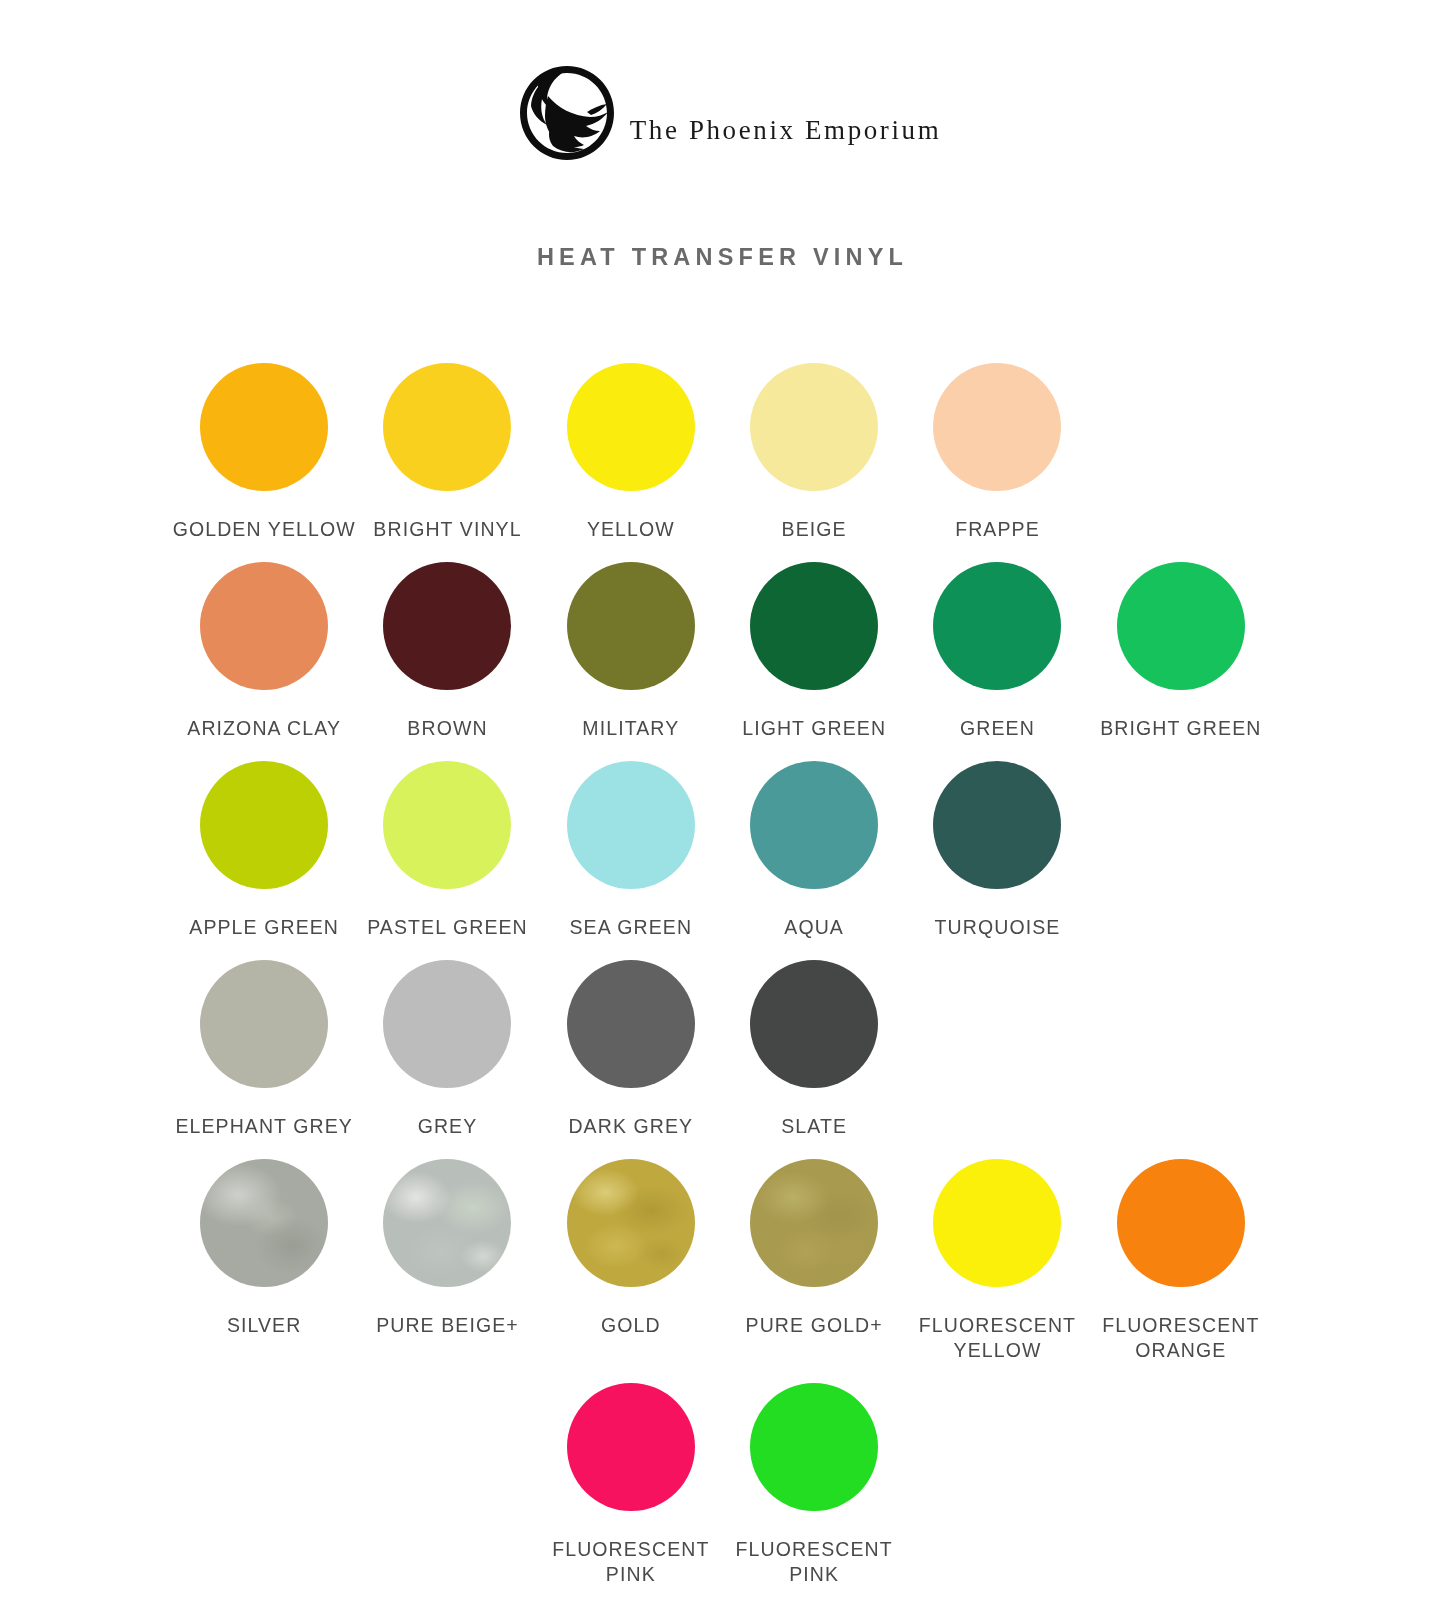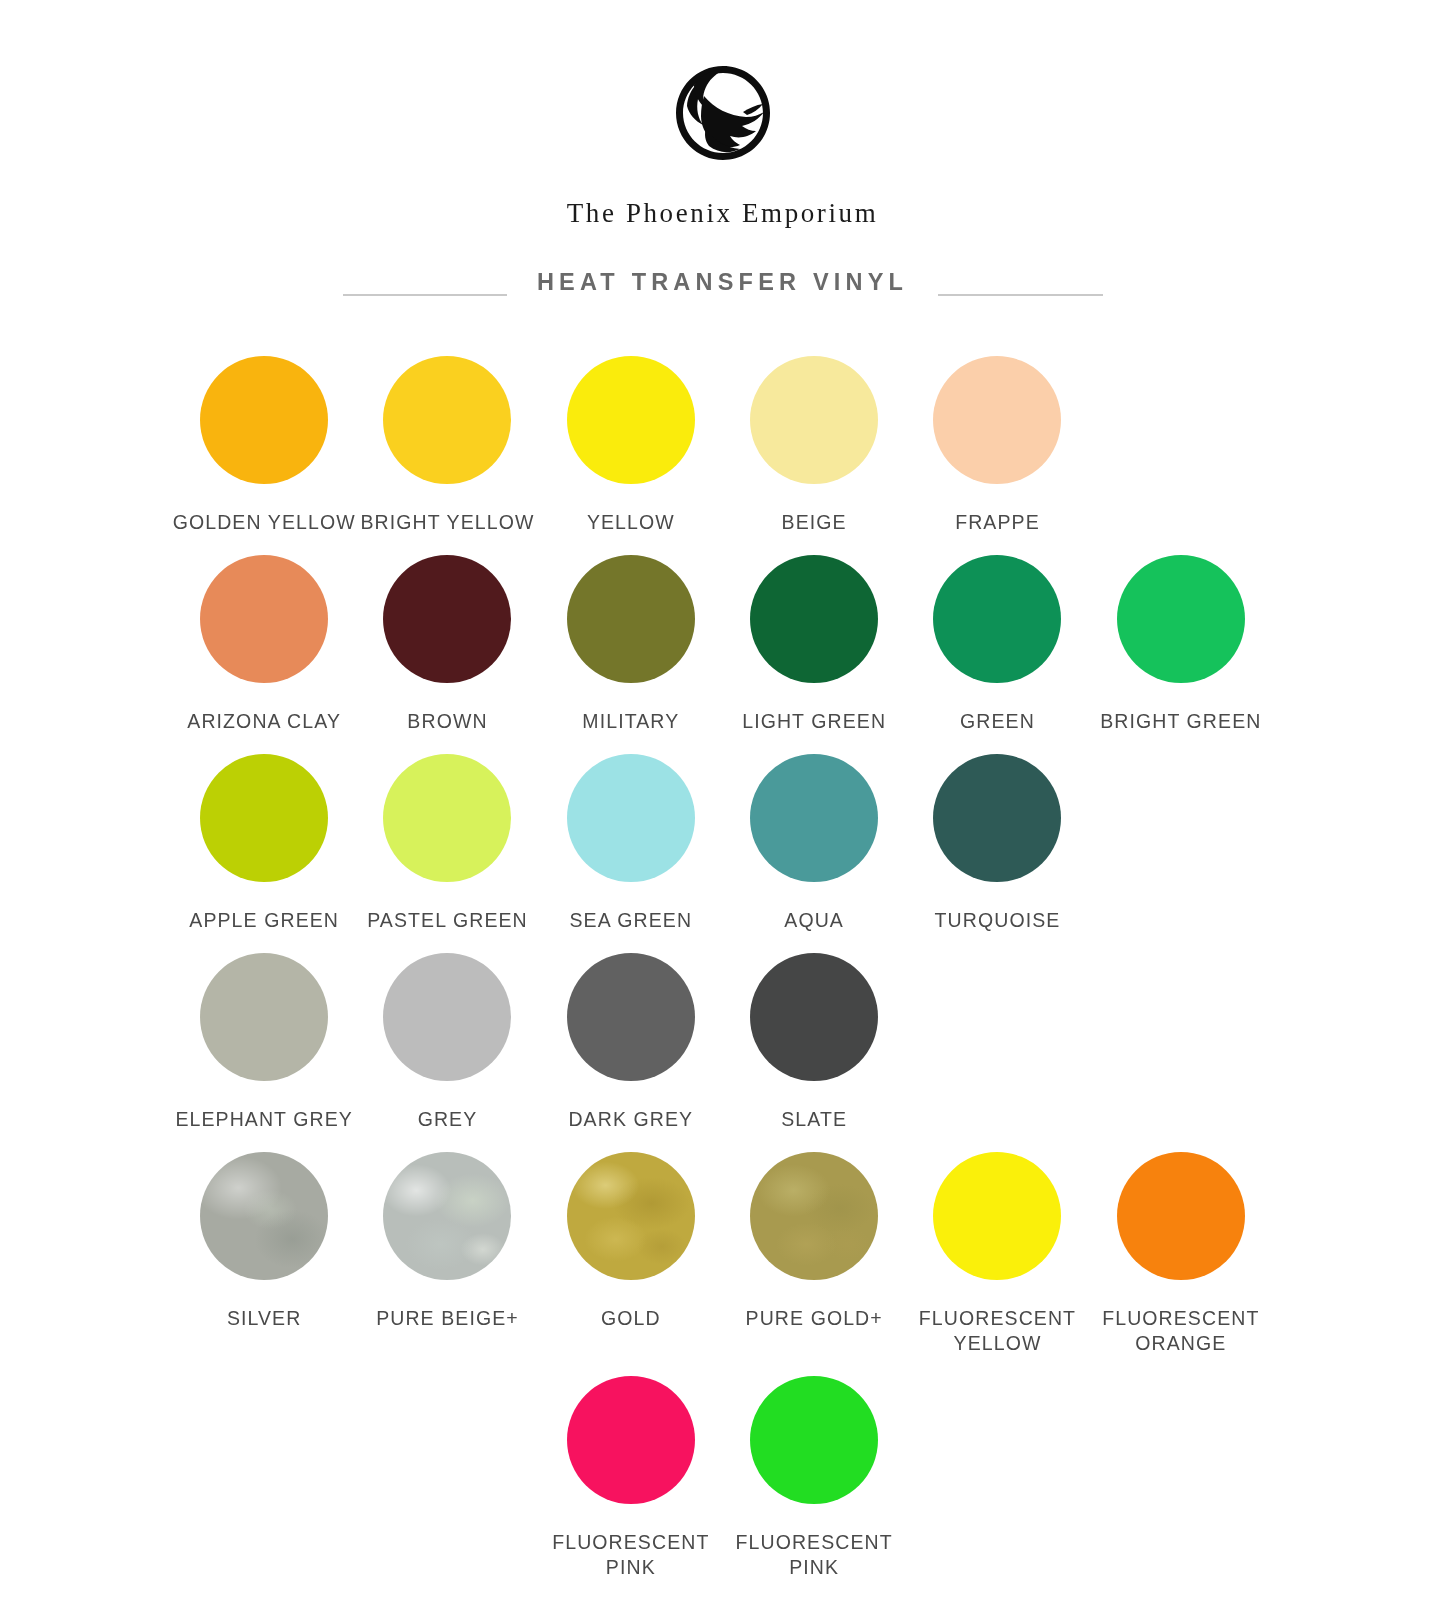--- a/index.html
+++ b/index.html
@@ -13,21 +13,21 @@
     min-height: 1622px;
     display: flex;
     flex-direction: column;
     align-items: center;
     padding-top: 62px;
   }
 
   
   .brand {
     display: flex;
-    flex-direction: column;
+    flex-direction: row;
     align-items: center;
     text-align: center;
   }
   .logo-mark {
     width: 126px;
     height: 110px;
     display: block;
   }
   .brand-name {
     margin-top: 26px;
@@ -37,23 +37,24 @@
     color: #1b1b1b;
     font-weight: 400;
     white-space: nowrap;
   }
 
   
   .section-head {
     margin-top: 40px;
     width: 760px;
     display: flex;
-    align-items: flex-end;
+    align-items: center;
     justify-content: center;
     gap: 30px;
+    flex-direction: column;
   }
   .rule {
     flex: 1 1 auto;
     height: 2px;
     background: #c9c9c9;
   }
   .section-title {
     font-size: 23.5px;
     font-weight: 700;
     letter-spacing: 5.2px;
@@ -162,21 +163,21 @@
 </div>
 
 <div class="palette">
     <div class="swatch-row">
       <div class="swatch">
         <div class="dot" style="--c: #F9B40E; background: rgb(249, 180, 14);"></div>
         <div class="swatch-label">GOLDEN YELLOW</div>
       </div>
       <div class="swatch">
         <div class="dot" style="--c: #FAD01F; background: rgb(250, 208, 31);"></div>
-        <div class="swatch-label">BRIGHT YELLOW</div>
+        <div class="swatch-label">BRIGHT VINYL</div>
       </div>
       <div class="swatch">
         <div class="dot" style="--c: #FAEC0C; background: rgb(250, 236, 12);"></div>
         <div class="swatch-label">YELLOW</div>
       </div>
       <div class="swatch">
         <div class="dot" style="--c: #F7E99C; background: rgb(247, 233, 156);"></div>
         <div class="swatch-label">BEIGE</div>
       </div>
       <div class="swatch">

